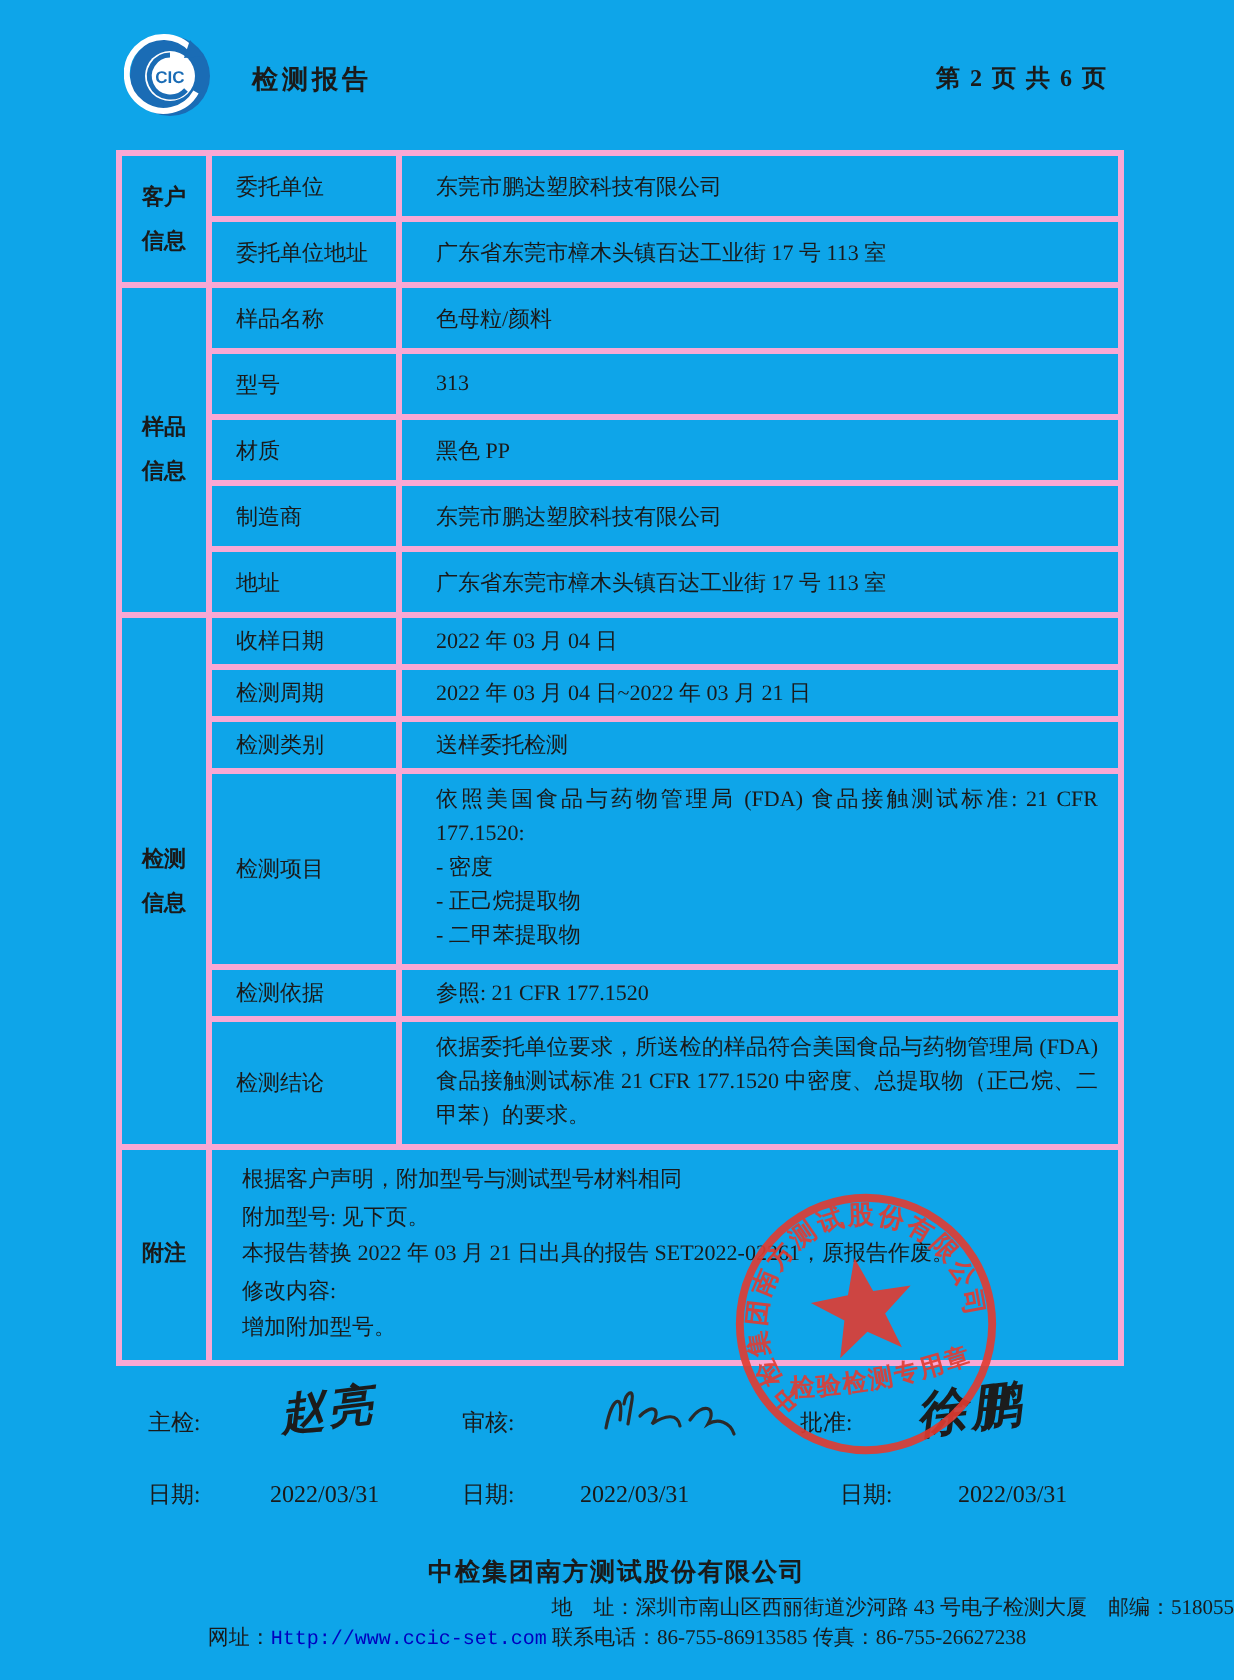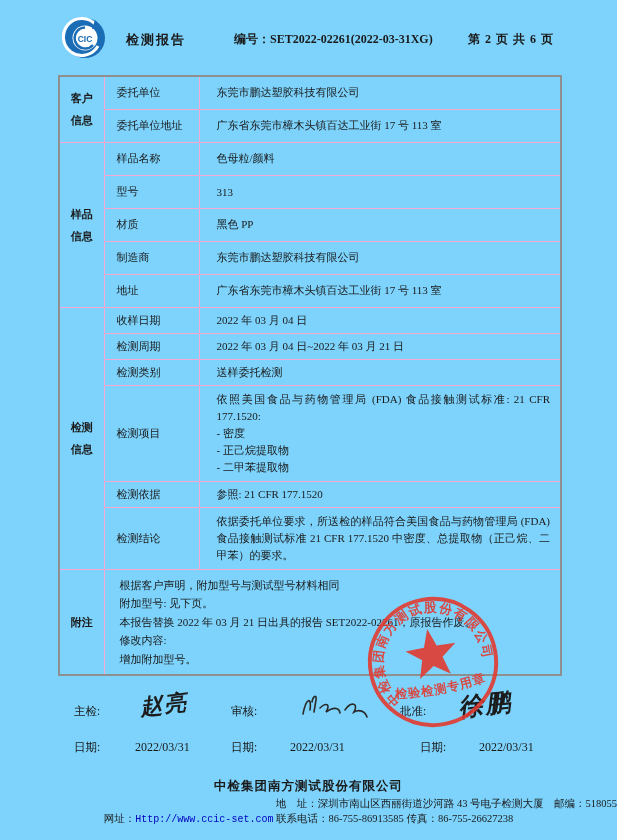--- a/index.html
+++ b/index.html
@@ -1,31 +1,31 @@
 <!DOCTYPE html>
 <html><head>
 <meta charset="utf-8">
 <style>
   * { margin:0; padding:0; box-sizing:border-box; }
   html,body { background:#e8e8e8; }
   .page {
     position:relative; width:617px; height:840px; margin:0 auto;
-    background:#7dd3fc; overflow:hidden;
+    background:#0ea5e9; overflow:hidden;
     font-family:"Liberation Serif","DejaVu Serif",serif;
     color:#1a1a1a; font-size:11px;
   }
   
   .hdr-logo { position:absolute; left:62px; top:15px; width:46px; height:46px; }
   .hdr-title { position:absolute; left:126px; top:31px; font-size:13px; font-weight:bold; letter-spacing:2px; }
   .hdr-no { position:absolute; left:234px; top:31px; font-size:12px; font-weight:bold; }
   .hdr-page { position:absolute; left:468px; top:31px; font-size:12px; font-weight:bold; letter-spacing:1px; }
   
   .tbl-wrap { position:absolute; left:58px; top:75px; width:504px; }
   table.report { width:100%; border-collapse:collapse; table-layout:fixed; }
-  table.report td { border:1px solid #f9a8d4; vertical-align:middle; }
+  table.report td { border:3px solid #f9a8d4; vertical-align:middle; }
   table.report { border:2px solid #8f8f8f; }
   td.sec { text-align:center; font-weight:bold; line-height:22px; }
   td.fld { padding-left:12px; }
   td.val { padding-left:17px; padding-right:8px; }
   tr.h33 { height:33px; }
   tr.h26 { height:26px; }
   td.multi { padding:5px 10px 5px 17px; line-height:17px; vertical-align:top; text-align:justify; }
   td.note-cell { padding:6px 12px 6px 15px; line-height:18.5px; vertical-align:top; }
   .note-line { white-space:nowrap; }
   
@@ -54,23 +54,20 @@
 
   <svg class="hdr-logo" viewBox="0 0 46 46">
     <circle cx="23" cy="23" r="20" fill="#1a6cb5"></circle>
     <circle cx="23" cy="23" r="12.5" fill="#ffffff"></circle>
     <path d="M34 10 A18.5 18.5 0 1 0 36 31" fill="none" stroke="#ffffff" stroke-width="3"></path>
     <path d="M33 5 L40 13 L30 14 Z" fill="#1a6cb5"></path>
     <path d="M23 12.5 A10.5 10.5 0 1 0 31 30" fill="none" stroke="#1a6cb5" stroke-width="2.5"></path>
     <text x="23" y="26.5" text-anchor="middle" font-size="8.5" font-weight="bold" fill="#1a6cb5" font-family="Liberation Sans, sans-serif">CIC</text>
   </svg>
   <div class="hdr-title">检测报告</div>
-  <div class="hdr-no">
-    <span>编号：</span><span>SET2022-02261(2022-03-31XG)</span>
-  </div>
   <div class="hdr-page">第 2 页 共 6 页</div>
 
   <div class="tbl-wrap">
     <table class="report">
       <colgroup>
           <col style="width:45px">
           <col style="width:95px">
           <col>
         </colgroup>
 

